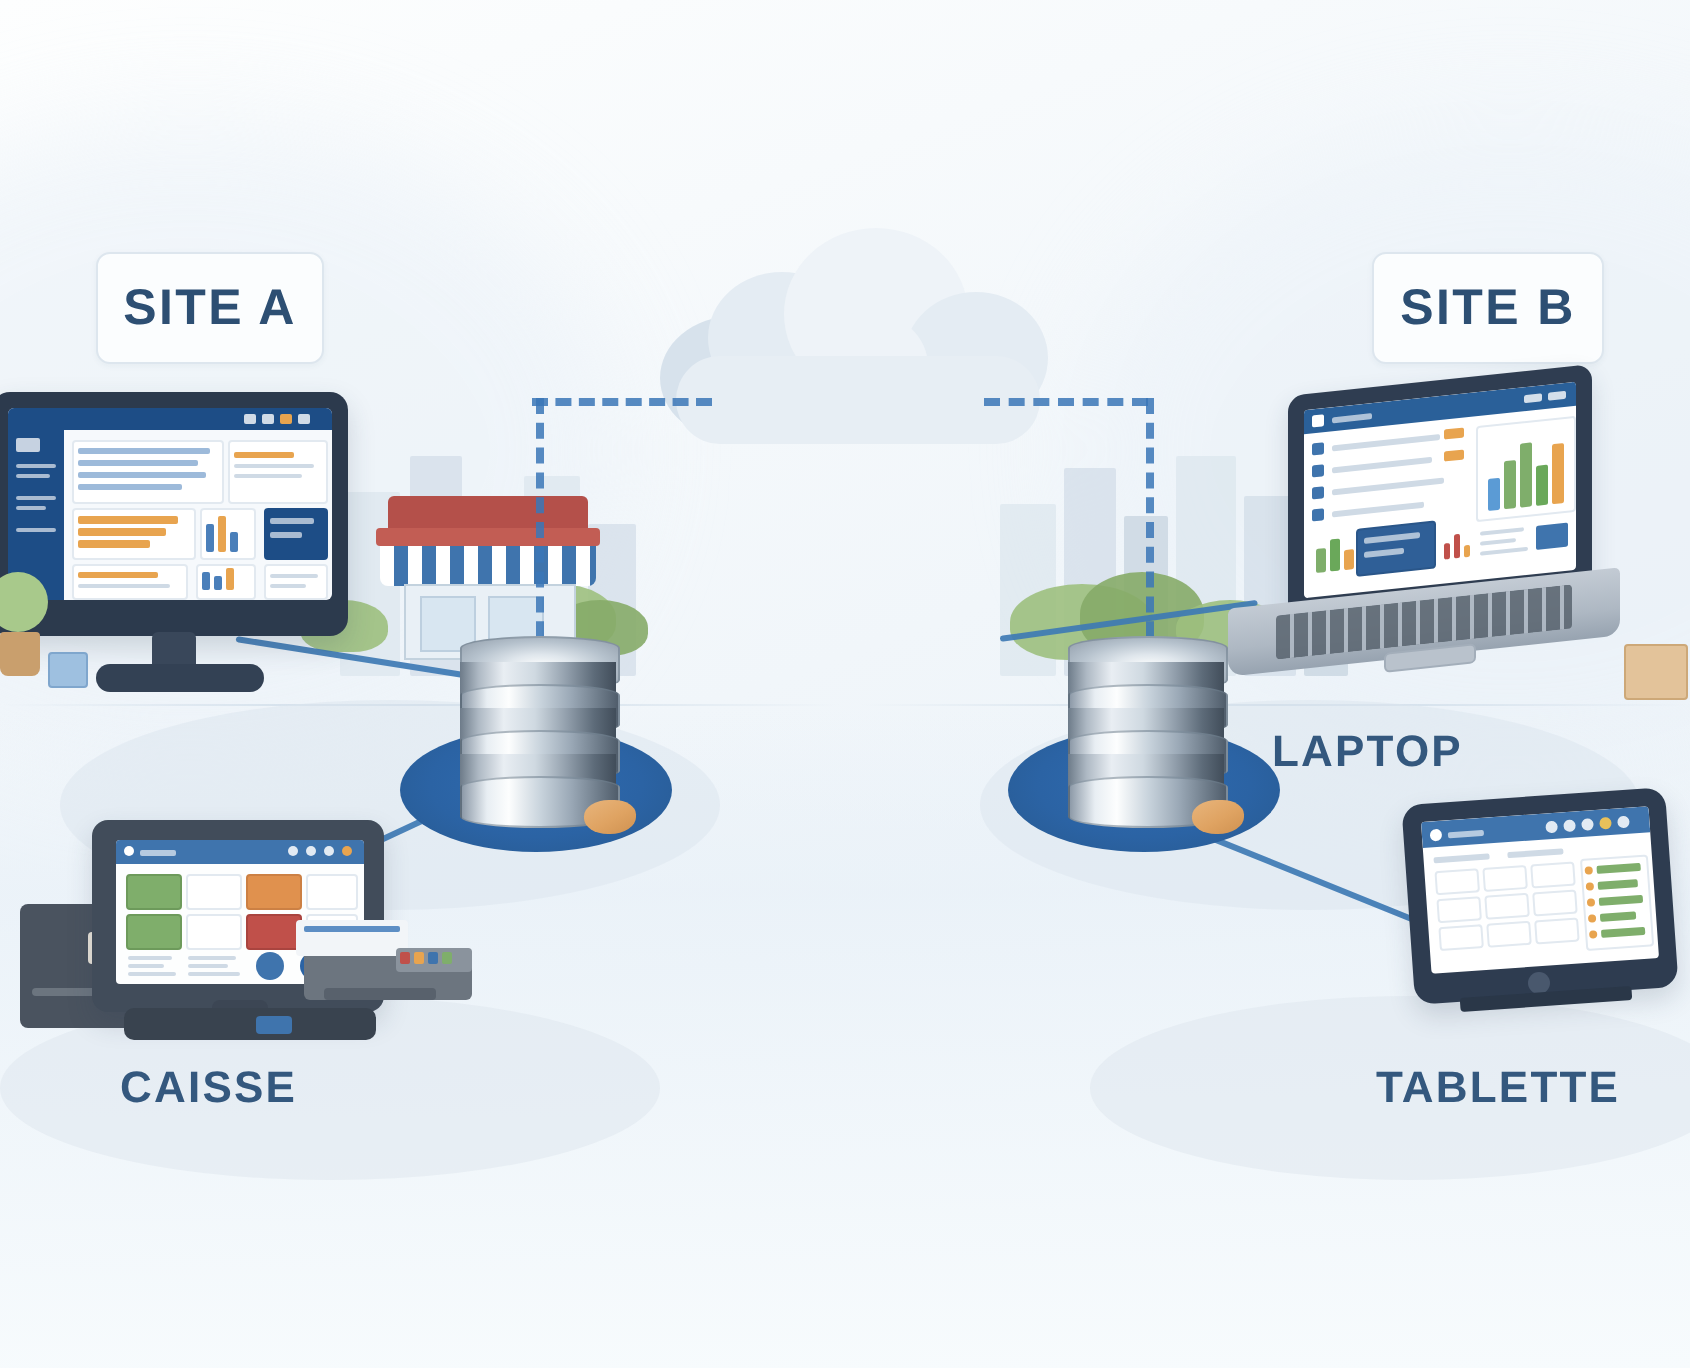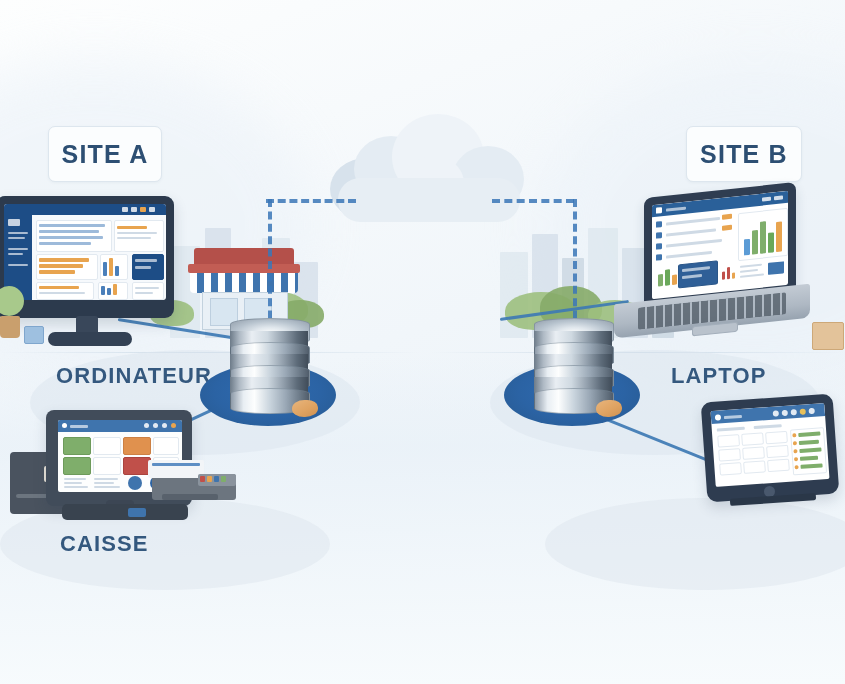--- a/index.html
+++ b/index.html
@@ -227,23 +227,20 @@
       <div class="bar" style="left:97px;top:82px;width:4px;height:9px;background:#4a7fba;"></div>
       <div class="bar" style="left:103px;top:84px;width:4px;height:7px;background:#4a7fba;"></div>
       <div class="bar" style="left:109px;top:80px;width:4px;height:11px;background:#e8a44f;"></div>
       <div class="ui-card" style="left:128px;top:78px;width:30px;height:16px;"></div>
       <div class="ln" style="left:131px;top:83px;width:24px;height:2px;"></div>
       <div class="ln" style="left:131px;top:88px;width:18px;height:2px;"></div>
     </div>
     <div class="mon-neck" style="left:80px;top:120px;width:22px;height:20px;"></div>
     <div class="mon-base" style="left:52px;top:136px;width:84px;height:14px;"></div>
   </div>
-  <div class="caption" style="left:56px;top:363px;">
-    <span>ORDINATEUR</span>
-  </div>
 
   <div class="plant" style="left:-6px;top:286px;width:30px;height:30px;"></div>
   <div class="pot" style="left:0px;top:316px;width:20px;height:22px;"></div>
   <div class="box" style="left:24px;top:326px;width:18px;height:16px;background:#9ec0e0;border-color:#7fa6cd;"></div>
 
   <div style="position:absolute;left:196px;top:318px;width:146px;height:110px;">
     <div class="dbpad" style="left:4px;top:46px;width:136px;height:62px;"></div>
     <div class="dbstack" style="left:34px;top:0px;width:78px;height:96px;">
       <div class="disc top" style="top:0px;width:78px;height:26px;"></div>
       <div class="band" style="top:13px;width:78px;height:22px;"></div>
@@ -342,21 +339,21 @@
       <div class="bar" style="left:80px;top:76px;width:3px;height:6px;background:#e8a44f;"></div>
       <div class="ln" style="left:88px;top:70px;width:22px;height:2px;"></div>
       <div class="ln" style="left:88px;top:75px;width:18px;height:2px;"></div>
       <div class="ln" style="left:88px;top:80px;width:24px;height:2px;"></div>
       <div class="sw" style="left:116px;top:70px;width:16px;height:12px;background:#3f74ad;border-radius:1px;"></div>
     </div>
     <div class="deck" style="left:2px;top:104px;width:196px;height:34px;transform:skewY(-6deg);"></div>
     <div class="keys" style="left:26px;top:110px;width:148px;height:22px;transform:skewY(-6deg);opacity:.85;"></div>
     <div class="trackpad" style="left:80px;top:134px;width:44px;height:8px;transform:skewY(-6deg);"></div>
   </div>
-  <div class="caption" style="left:671px;top:363px;">
+  <div class="caption" style="left:636px;top:363px;">
     <span>LAPTOP</span>
   </div>
 
   <div class="box" style="left:812px;top:322px;width:30px;height:26px;"></div>
 
   <div style="position:absolute;left:500px;top:318px;width:146px;height:110px;">
     <div class="dbpad" style="left:4px;top:46px;width:136px;height:62px;"></div>
     <div class="dbstack" style="left:34px;top:0px;width:78px;height:96px;">
       <div class="disc top" style="top:0px;width:78px;height:26px;"></div>
       <div class="band" style="top:13px;width:78px;height:22px;"></div>
@@ -399,14 +396,17 @@
       <div class="sw" style="left:80px;top:44px;width:4px;height:4px;border-radius:50%;background:#e8a44f;"></div>
       <div class="ln g" style="left:86px;top:44px;width:22px;height:4px;"></div>
       <div class="sw" style="left:80px;top:52px;width:4px;height:4px;border-radius:50%;background:#e8a44f;"></div>
       <div class="ln g" style="left:86px;top:52px;width:18px;height:4px;"></div>
       <div class="sw" style="left:80px;top:60px;width:4px;height:4px;border-radius:50%;background:#e8a44f;"></div>
       <div class="ln g" style="left:86px;top:60px;width:22px;height:4px;"></div>
     </div>
     <div class="sw" style="left:64px;top:88px;width:11px;height:11px;border-radius:50%;background:#49586d;"></div>
     <div class="tab-stand" style="left:30px;top:98px;width:86px;height:7px;transform:rotate(-4deg);"></div>
   </div>
+  <div class="caption" style="left:688px;top:531px;">
+    <span>TABLETTE</span>
+  </div>
 
 </div>
 
 </body></html>

